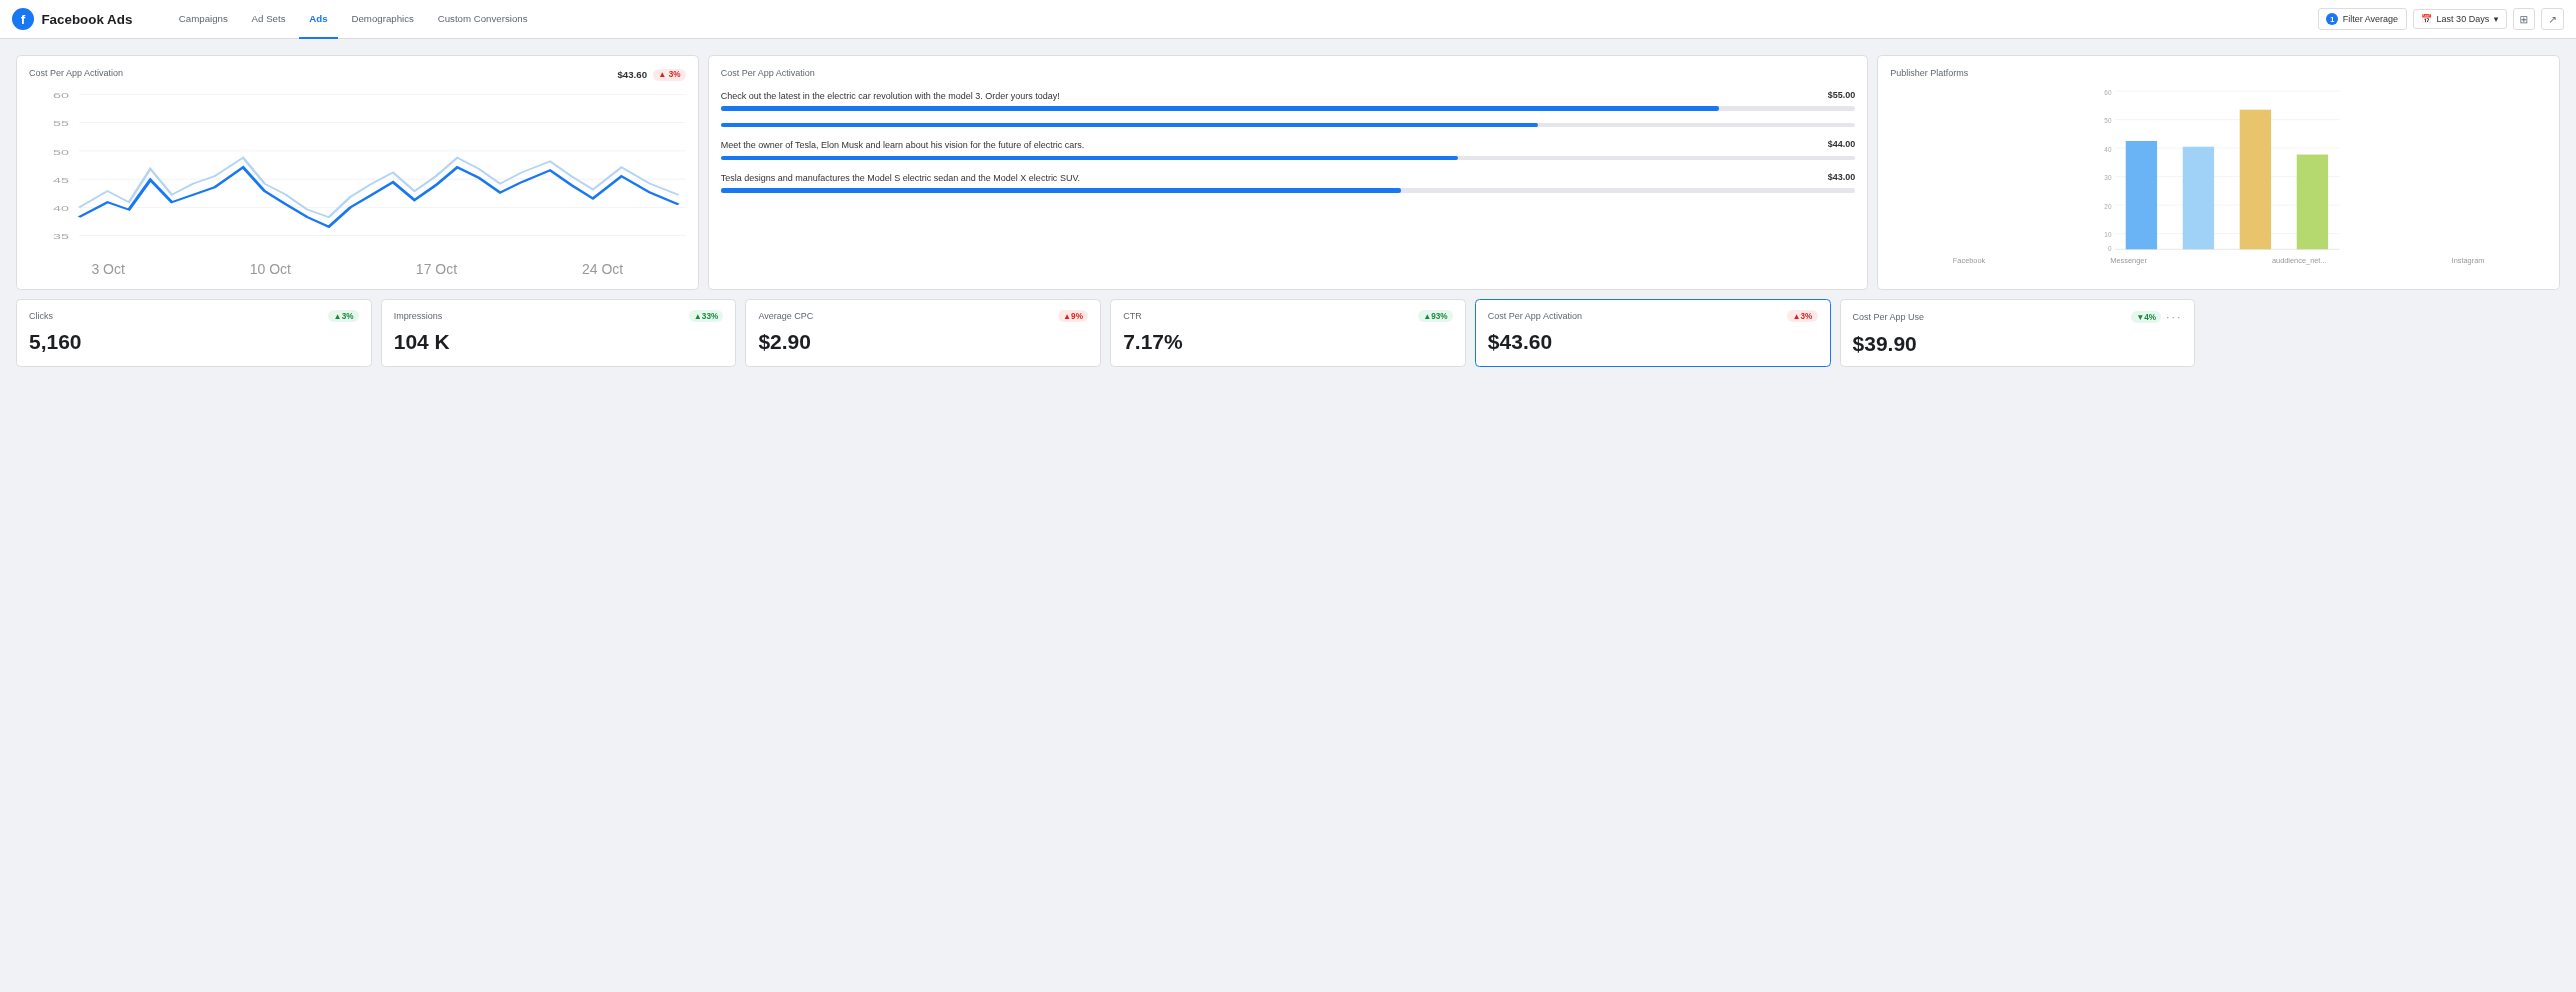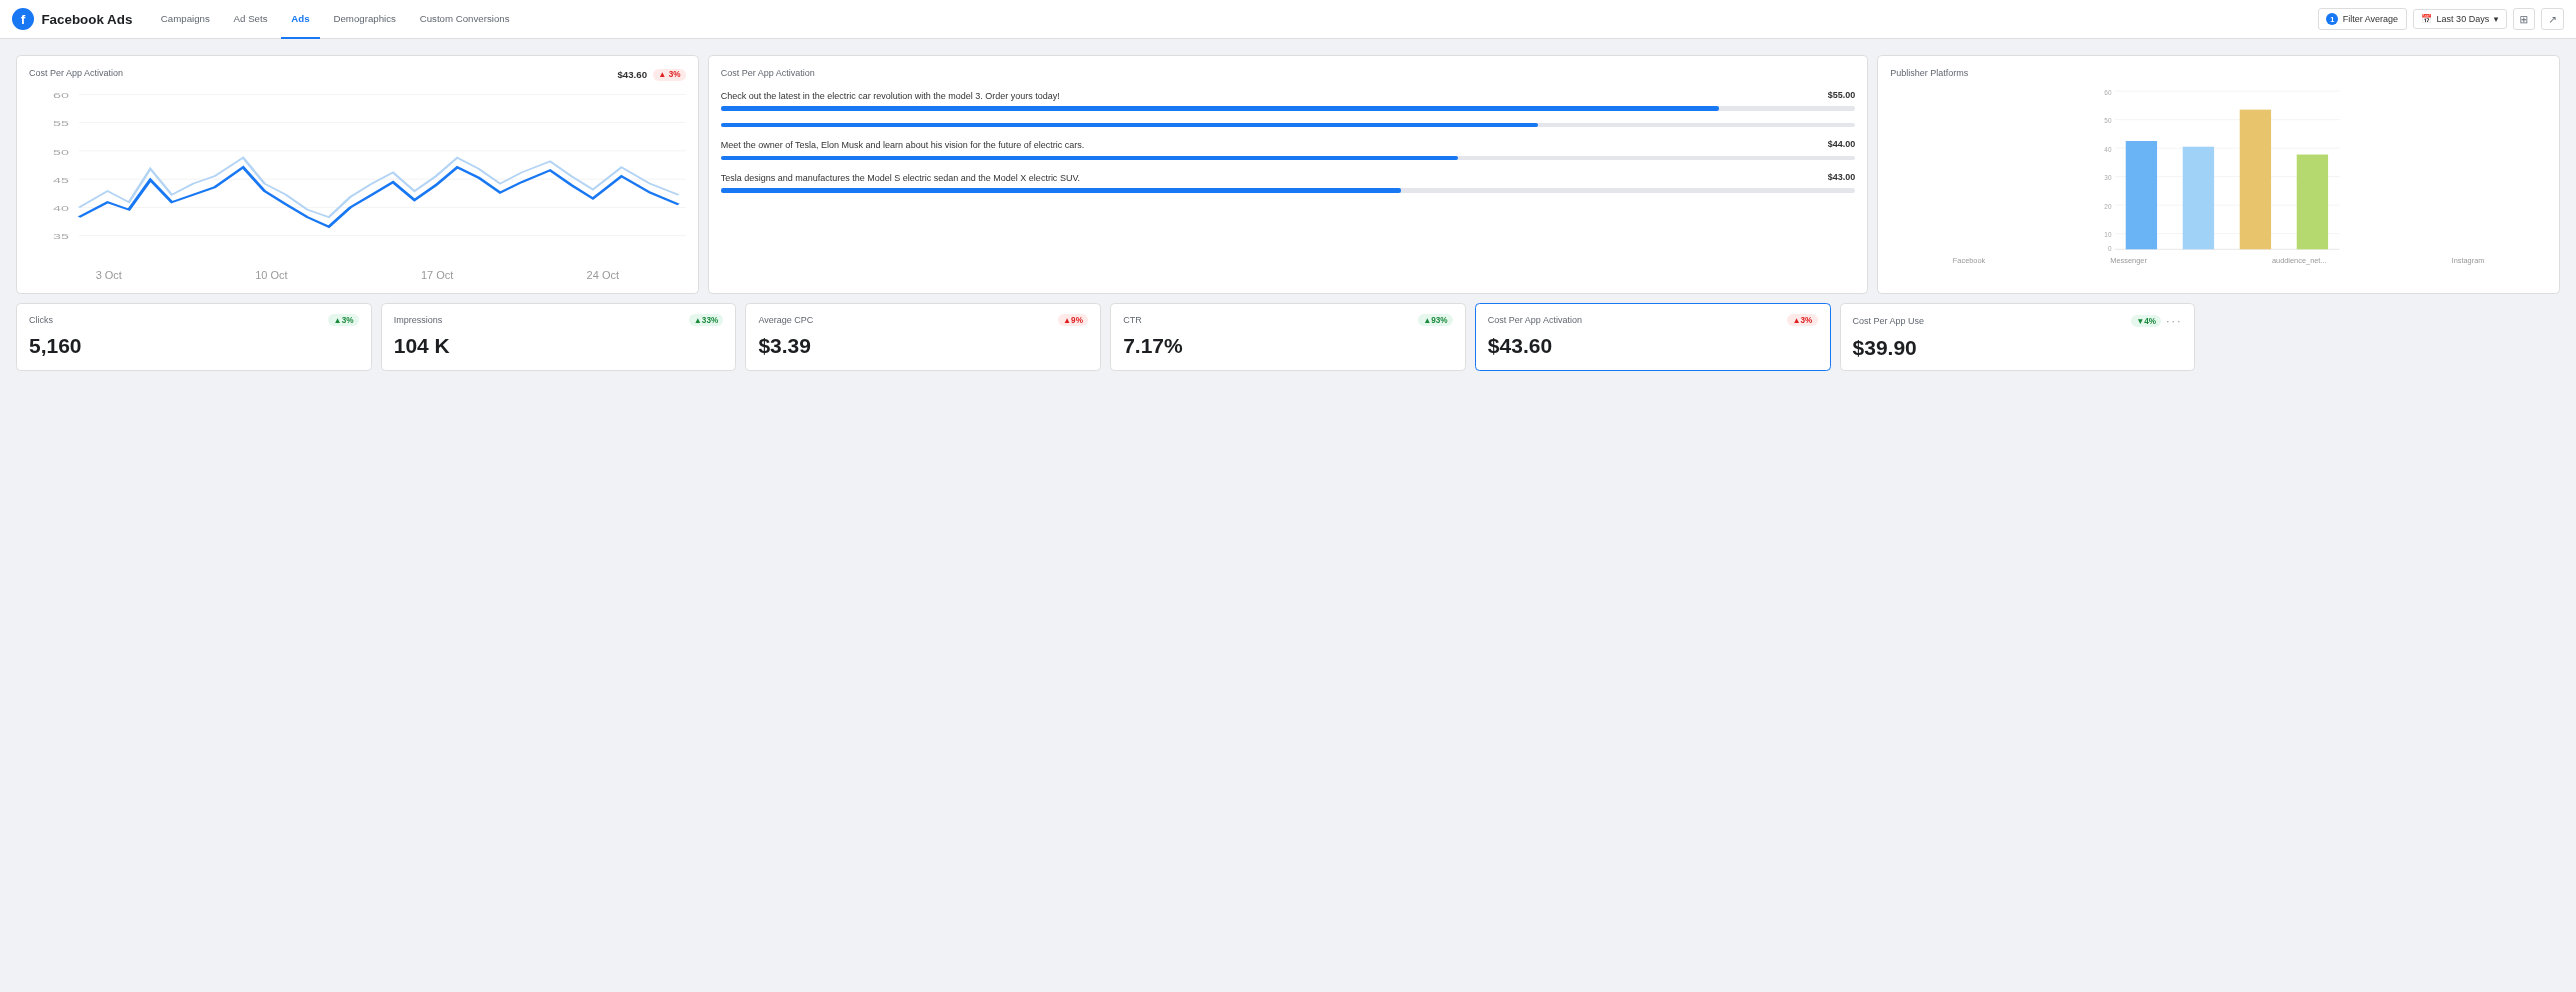--- a/index.html
+++ b/index.html
@@ -18,21 +18,21 @@
     .fb-logo {
       width: 22px; height: 22px;
       background: #1877f2;
       border-radius: 50%;
       display: flex; align-items: center; justify-content: center;
       color: #fff; font-weight: bold; font-size: 13.4px;
       margin-right: 7.4px; flex-shrink: 0;
     }
     .app-title {
       font-size: 13.4px; font-weight: 700; color: #1c1e21;
-      margin-right: 18px;
+      margin-right: 36px;
     }
     .nav-tabs {
       display: flex; align-items: flex-end; height: 39px; gap: 3px;
     }
     .nav-tab {
       padding: 0 10.4px; height: 39px;
       display: flex; align-items: center;
       font-size: 9.7px; color: #606770;
       cursor: pointer; border-bottom: 2.2px solid transparent;
       white-space: nowrap;
@@ -110,22 +110,22 @@
     }
 
     .chart-area {
       position: relative;
       height: 171px;
     }
     .chart-svg { width: 100%; height: 100%; }
 
     .x-axis-labels {
       display: flex; justify-content: space-around;
-      margin-top: 11px;
-      font-size: 11px; color: #999;
+      margin-top: 3px;
+      font-size: 14px; color: #999;
     }
 
     
     .ad-item { margin-bottom: 12px; }
     .ad-item:last-child { margin-bottom: 0; }
     .ad-row { display: flex; justify-content: space-between; align-items: flex-start; margin-bottom: 3.7px; }
     .ad-text { font-size: 9px; color: #333; max-width: 85%; line-height: 1.4; }
     .ad-price { font-size: 9px; font-weight: 700; color: #333; white-space: nowrap; }
     .progress-track {
       background: #e4e6eb; border-radius: 2.2px; height: 4.5px; width: 100%;
@@ -344,21 +344,21 @@
     <div class="metric-value">104 K</div>
   </div>
       <div class="metric-card">
     <div class="metric-header">
       <span class="metric-title">Average CPC</span>
       <div style="display:flex;align-items:center;gap:4.5px;">
         <span class="badge-up-red">▲9%</span>
 
       </div>
     </div>
-    <div class="metric-value">$3.39</div>
+    <div class="metric-value">$2.90</div>
   </div>
       <div class="metric-card">
     <div class="metric-header">
       <span class="metric-title">CTR</span>
       <div style="display:flex;align-items:center;gap:4.5px;">
         <span class="badge-up-green">▲93%</span>
 
       </div>
     </div>
     <div class="metric-value">7.17%</div>

